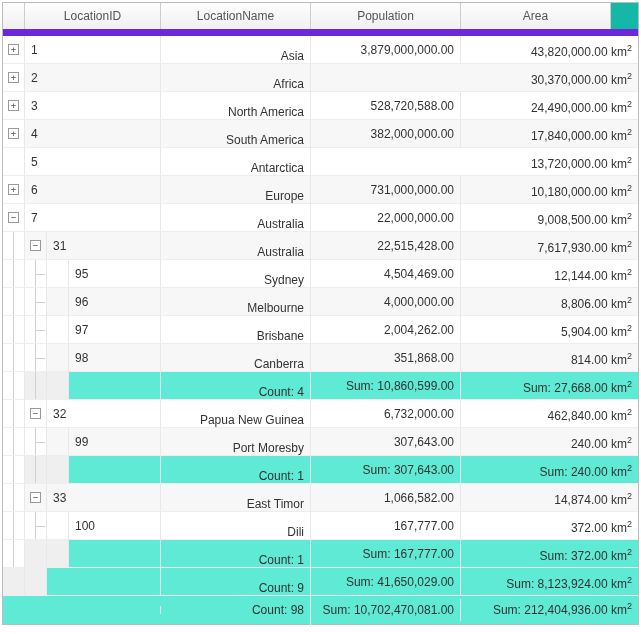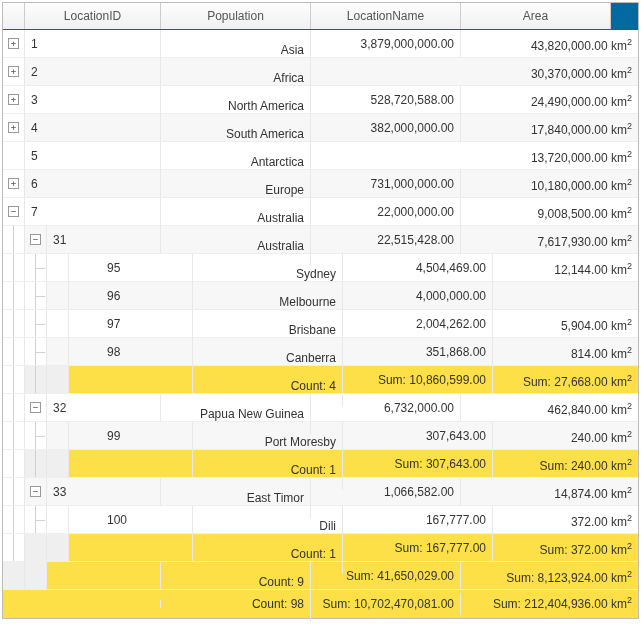--- a/index.html
+++ b/index.html
@@ -1,54 +1,54 @@
 <!DOCTYPE html>
 <html><head>
 <meta charset="utf-8">
 <style>
 * { margin:0; padding:0; box-sizing:border-box; }
 body { font-family:"Segoe UI",Tahoma,sans-serif; font-size:12px; color:#333; background:#fff; padding:2px; }
 .grid { border:1px solid #bbb; width:637px; }
-.header-row { display:flex; background:#0369a1; border-bottom:1px solid #6d28d9; }
+.header-row { display:flex; background:#14b8a6; border-bottom:7px solid #6d28d9; }
 .header-cell { border-right:1px solid #ccc; padding:6px 8px; text-align:center; color:#555; background:linear-gradient(#fdfdfd,#f0f0f0); }
 .col-indent { width:22px; border-right:1px solid #ccc; background:linear-gradient(#fdfdfd,#f0f0f0); }
 .col-id-h { width:136px; }
 .col-name-h { width:150px; }
 .col-pop-h { width:150px; }
 .col-area-h { width:150px; }
 .row { display:flex; height:28px; align-items:stretch; }
 .row.alt { background:#f7f7f7; }
-.row.sum { background:#fde047; }
+.row.sum { background:#5eead4; }
 .indent-cell { width:22px; border-right:1px solid #e8e8e8; display:flex; align-items:center; justify-content:center; position:relative; background:#fff; }
 .indent-cell.line::before { content:""; position:absolute; left:10px; top:0; bottom:0; width:1px; background:#d0d0d0; }
 .indent-cell.elbow::after { content:""; position:absolute; left:10px; top:14px; width:10px; height:1px; background:#d0d0d0; }
 .indent-cell.alt { background:#f7f7f7; }
 .indent-cell.sum { background:#efefef; }
 .expander { width:11px; height:11px; border:1px solid #999; background:#fff; font-size:9px; line-height:9px; text-align:center; cursor:pointer; user-select:none; font-family:monospace; color:#555; }
 .data-id { flex:0 0 136px; border-right:1px solid #e8e8e8; padding:4px 6px; text-align:left; display:flex; align-items:center; }
 .data-name { flex:0 0 150px; border-right:1px solid #e8e8e8; padding:20px 6px; text-align:right; display:flex; align-items:center; justify-content:flex-end; }
 .data-pop { flex:0 0 150px; border-right:1px solid #e8e8e8; padding:4px 6px; text-align:right; display:flex; align-items:center; justify-content:flex-end; }
 .data-area { flex:1; padding:4px 6px; text-align:right; display:flex; align-items:flex-end; justify-content:flex-end; }
 .data-id.shrink1 { flex-basis:114px; }
-.data-id.shrink2 { flex-basis:92px;margin-left:32px; }
+.data-id.shrink2 { flex-basis:92px; }
 sup { font-size:9px; vertical-align:super; line-height:0; }
 .km-wrap { white-space:nowrap; }
 .sum .data-name, .sum .data-pop, .sum .data-area { font-weight:normal; }
 .row { border-bottom:1px solid #eee; }
 .row:last-child { border-bottom:none;align-items:center; }
 </style>
 </head>
 <body>
 
 <div class="grid" data-name="tree-grid">
   <div class="header-row" data-name="header-row">
     <div class="col-indent" data-name="expand-column-header"></div>
     <div class="header-cell col-id-h" data-name="column-header-id">LocationID</div>
+    <div class="header-cell col-name-h" data-name="column-header-name">LocationName</div>
     <div class="header-cell col-pop-h" data-name="column-header-population">Population</div>
-    <div class="header-cell col-name-h" data-name="column-header-name">LocationName</div>
     <div class="header-cell col-area-h" data-name="column-header-area">Area</div>
   </div>
 
   <div class="row" data-name="table-row">
     <div class="indent-cell">
         <div class="expander" data-name="expand-icon">+</div>
       </div>
     <div class="data-id" data-name="cell-id">1</div>
     <div class="data-name" data-name="cell-name">Asia</div>
     <div class="data-pop" data-name="cell-population">3,879,000,000.00</div>
@@ -143,20 +143,23 @@
         <span class="km-wrap"><span>12,144.00</span> <span>km</span><sup>2</sup></span>
       </div>
   </div>
   <div class="row alt" data-name="table-row">
     <div class="indent-cell line" data-name="indent-spacer"></div>
     <div class="indent-cell line elbow" data-name="indent-spacer"></div>
     <div class="indent-cell alt" data-name="indent-spacer"></div>
     <div class="data-id shrink2" data-name="cell-id">96</div>
     <div class="data-name" data-name="cell-name">Melbourne</div>
     <div class="data-pop" data-name="cell-population">4,000,000.00</div>
+    <div class="data-area" data-name="cell-area">
+        <span class="km-wrap"><span>8,806.00</span> <span>km</span><sup>2</sup></span>
+      </div>
   </div>
   <div class="row" data-name="table-row">
     <div class="indent-cell line" data-name="indent-spacer"></div>
     <div class="indent-cell line elbow" data-name="indent-spacer"></div>
     <div class="indent-cell" data-name="indent-spacer"></div>
     <div class="data-id shrink2" data-name="cell-id">97</div>
     <div class="data-name" data-name="cell-name">Brisbane</div>
     <div class="data-pop" data-name="cell-population">2,004,262.00</div>
     <div class="data-area" data-name="cell-area">
         <span class="km-wrap"><span>5,904.00</span> <span>km</span><sup>2</sup></span>

